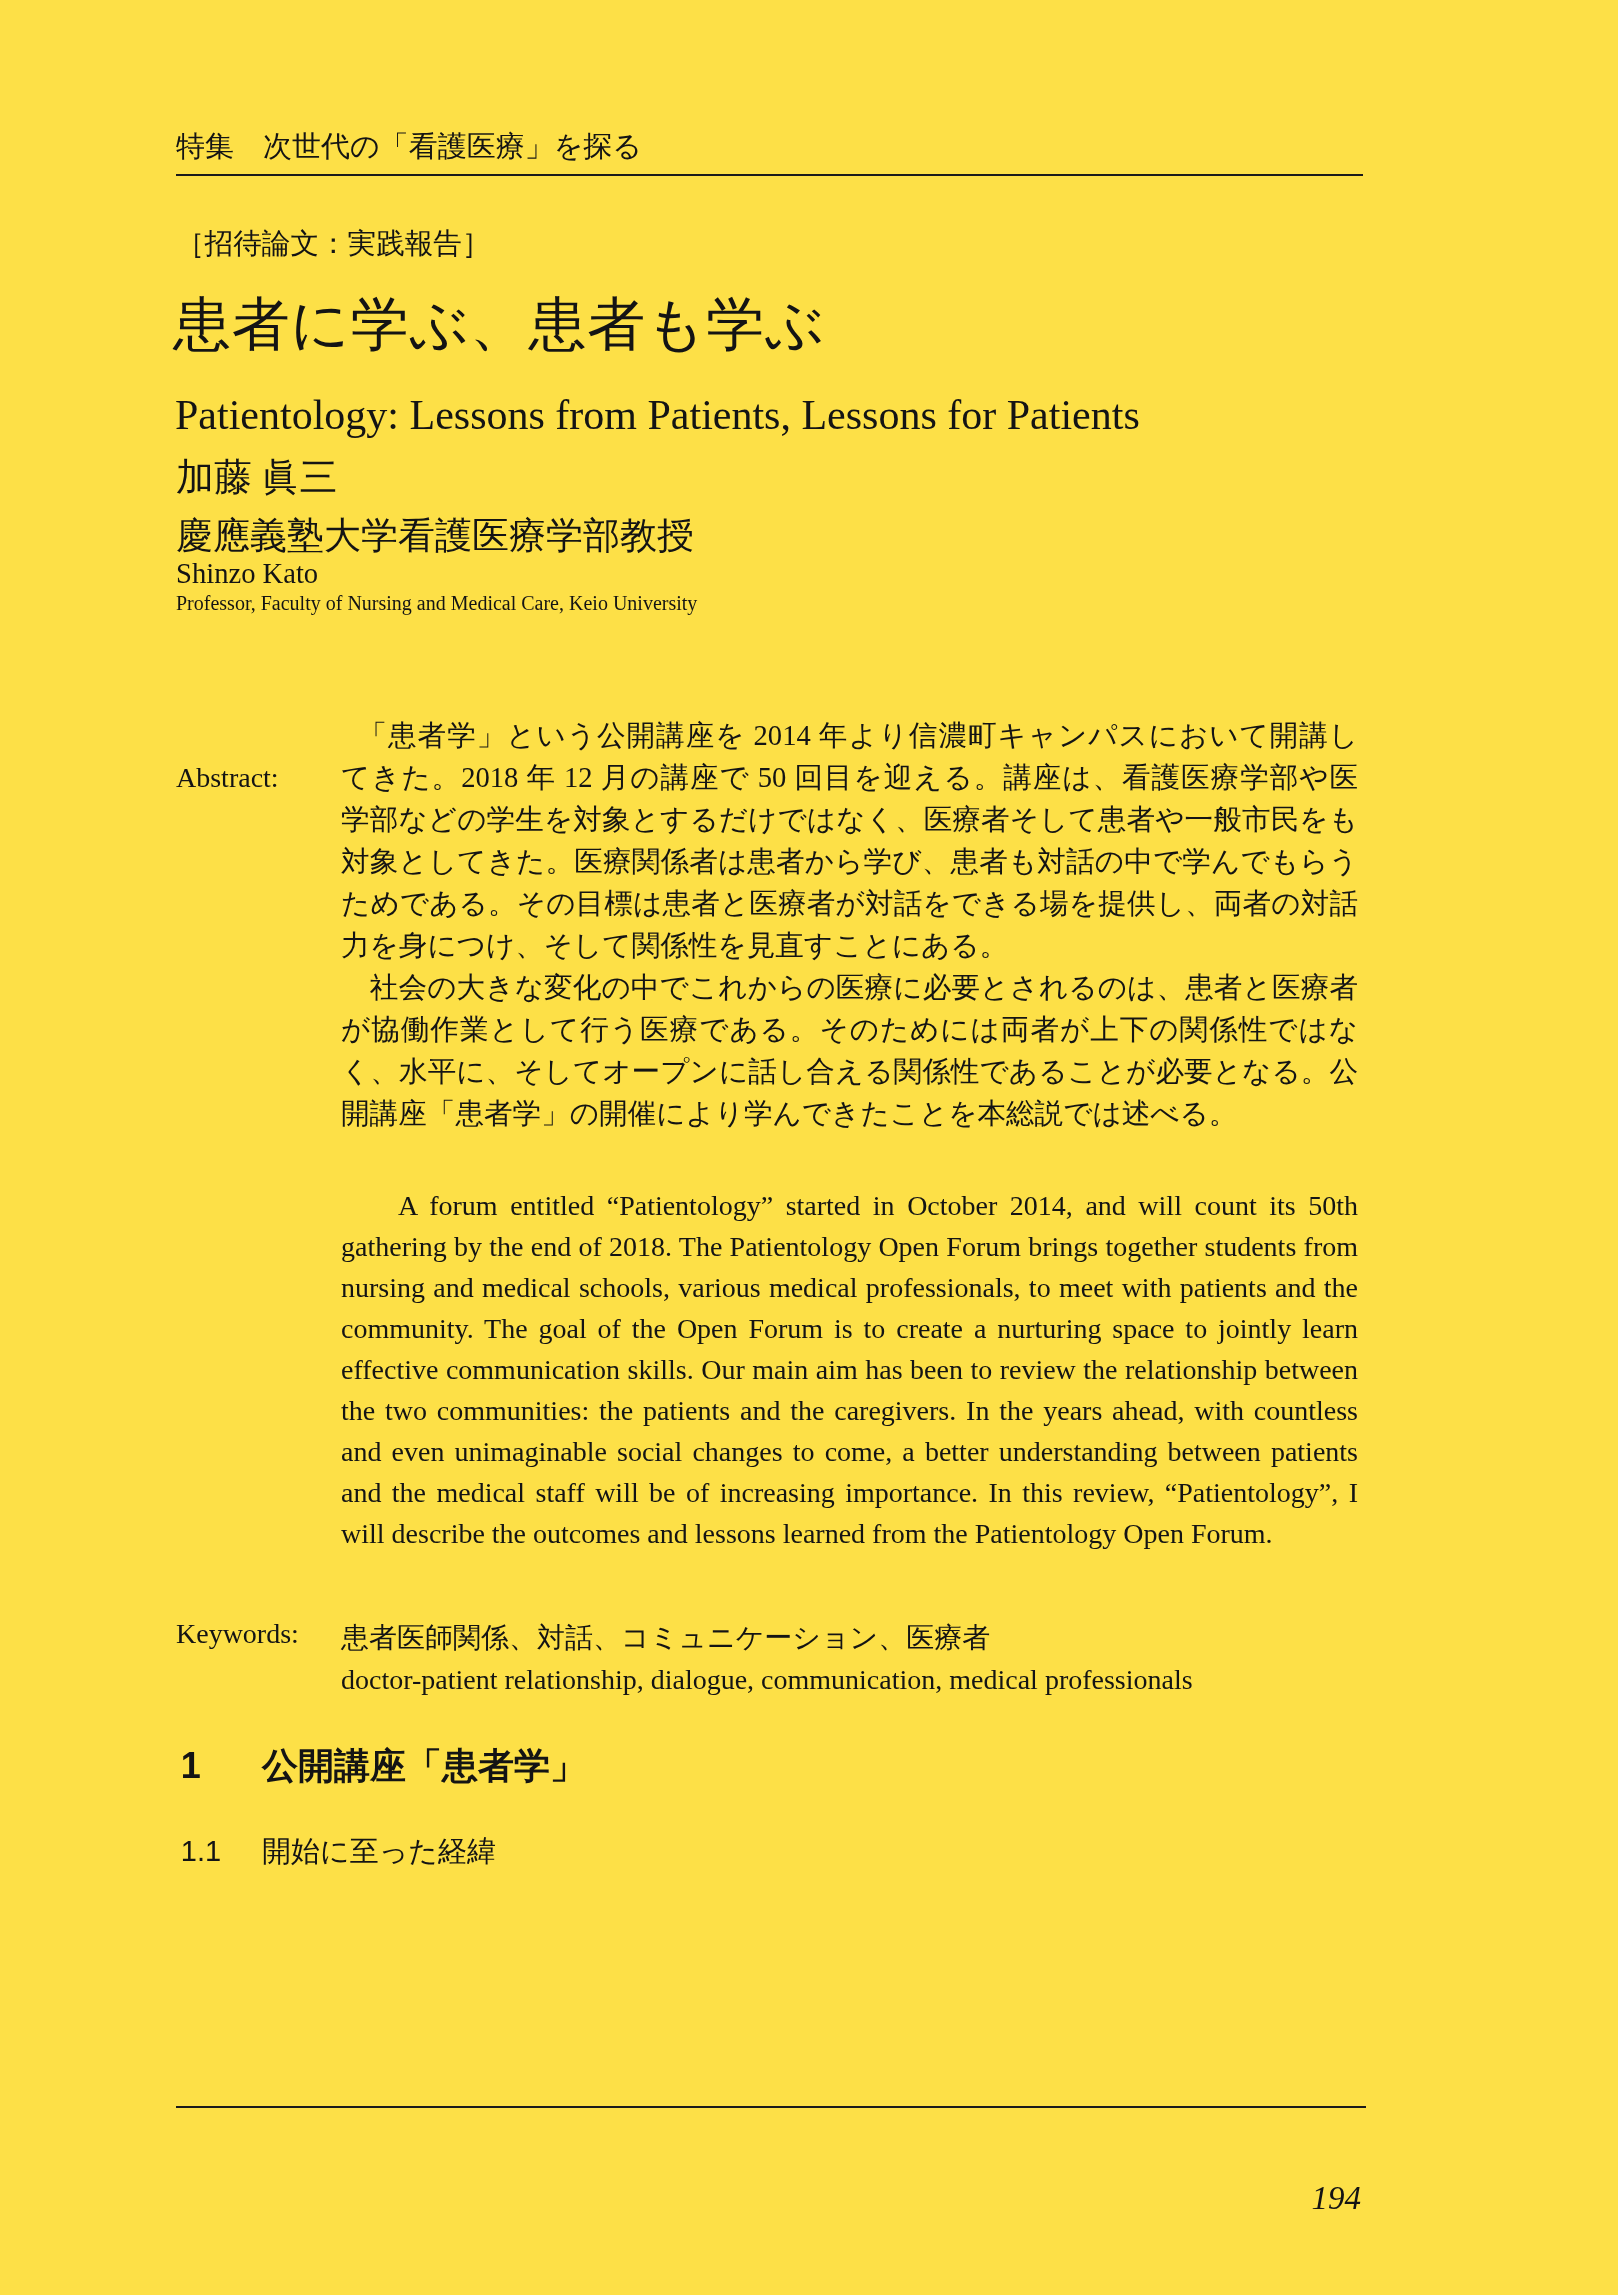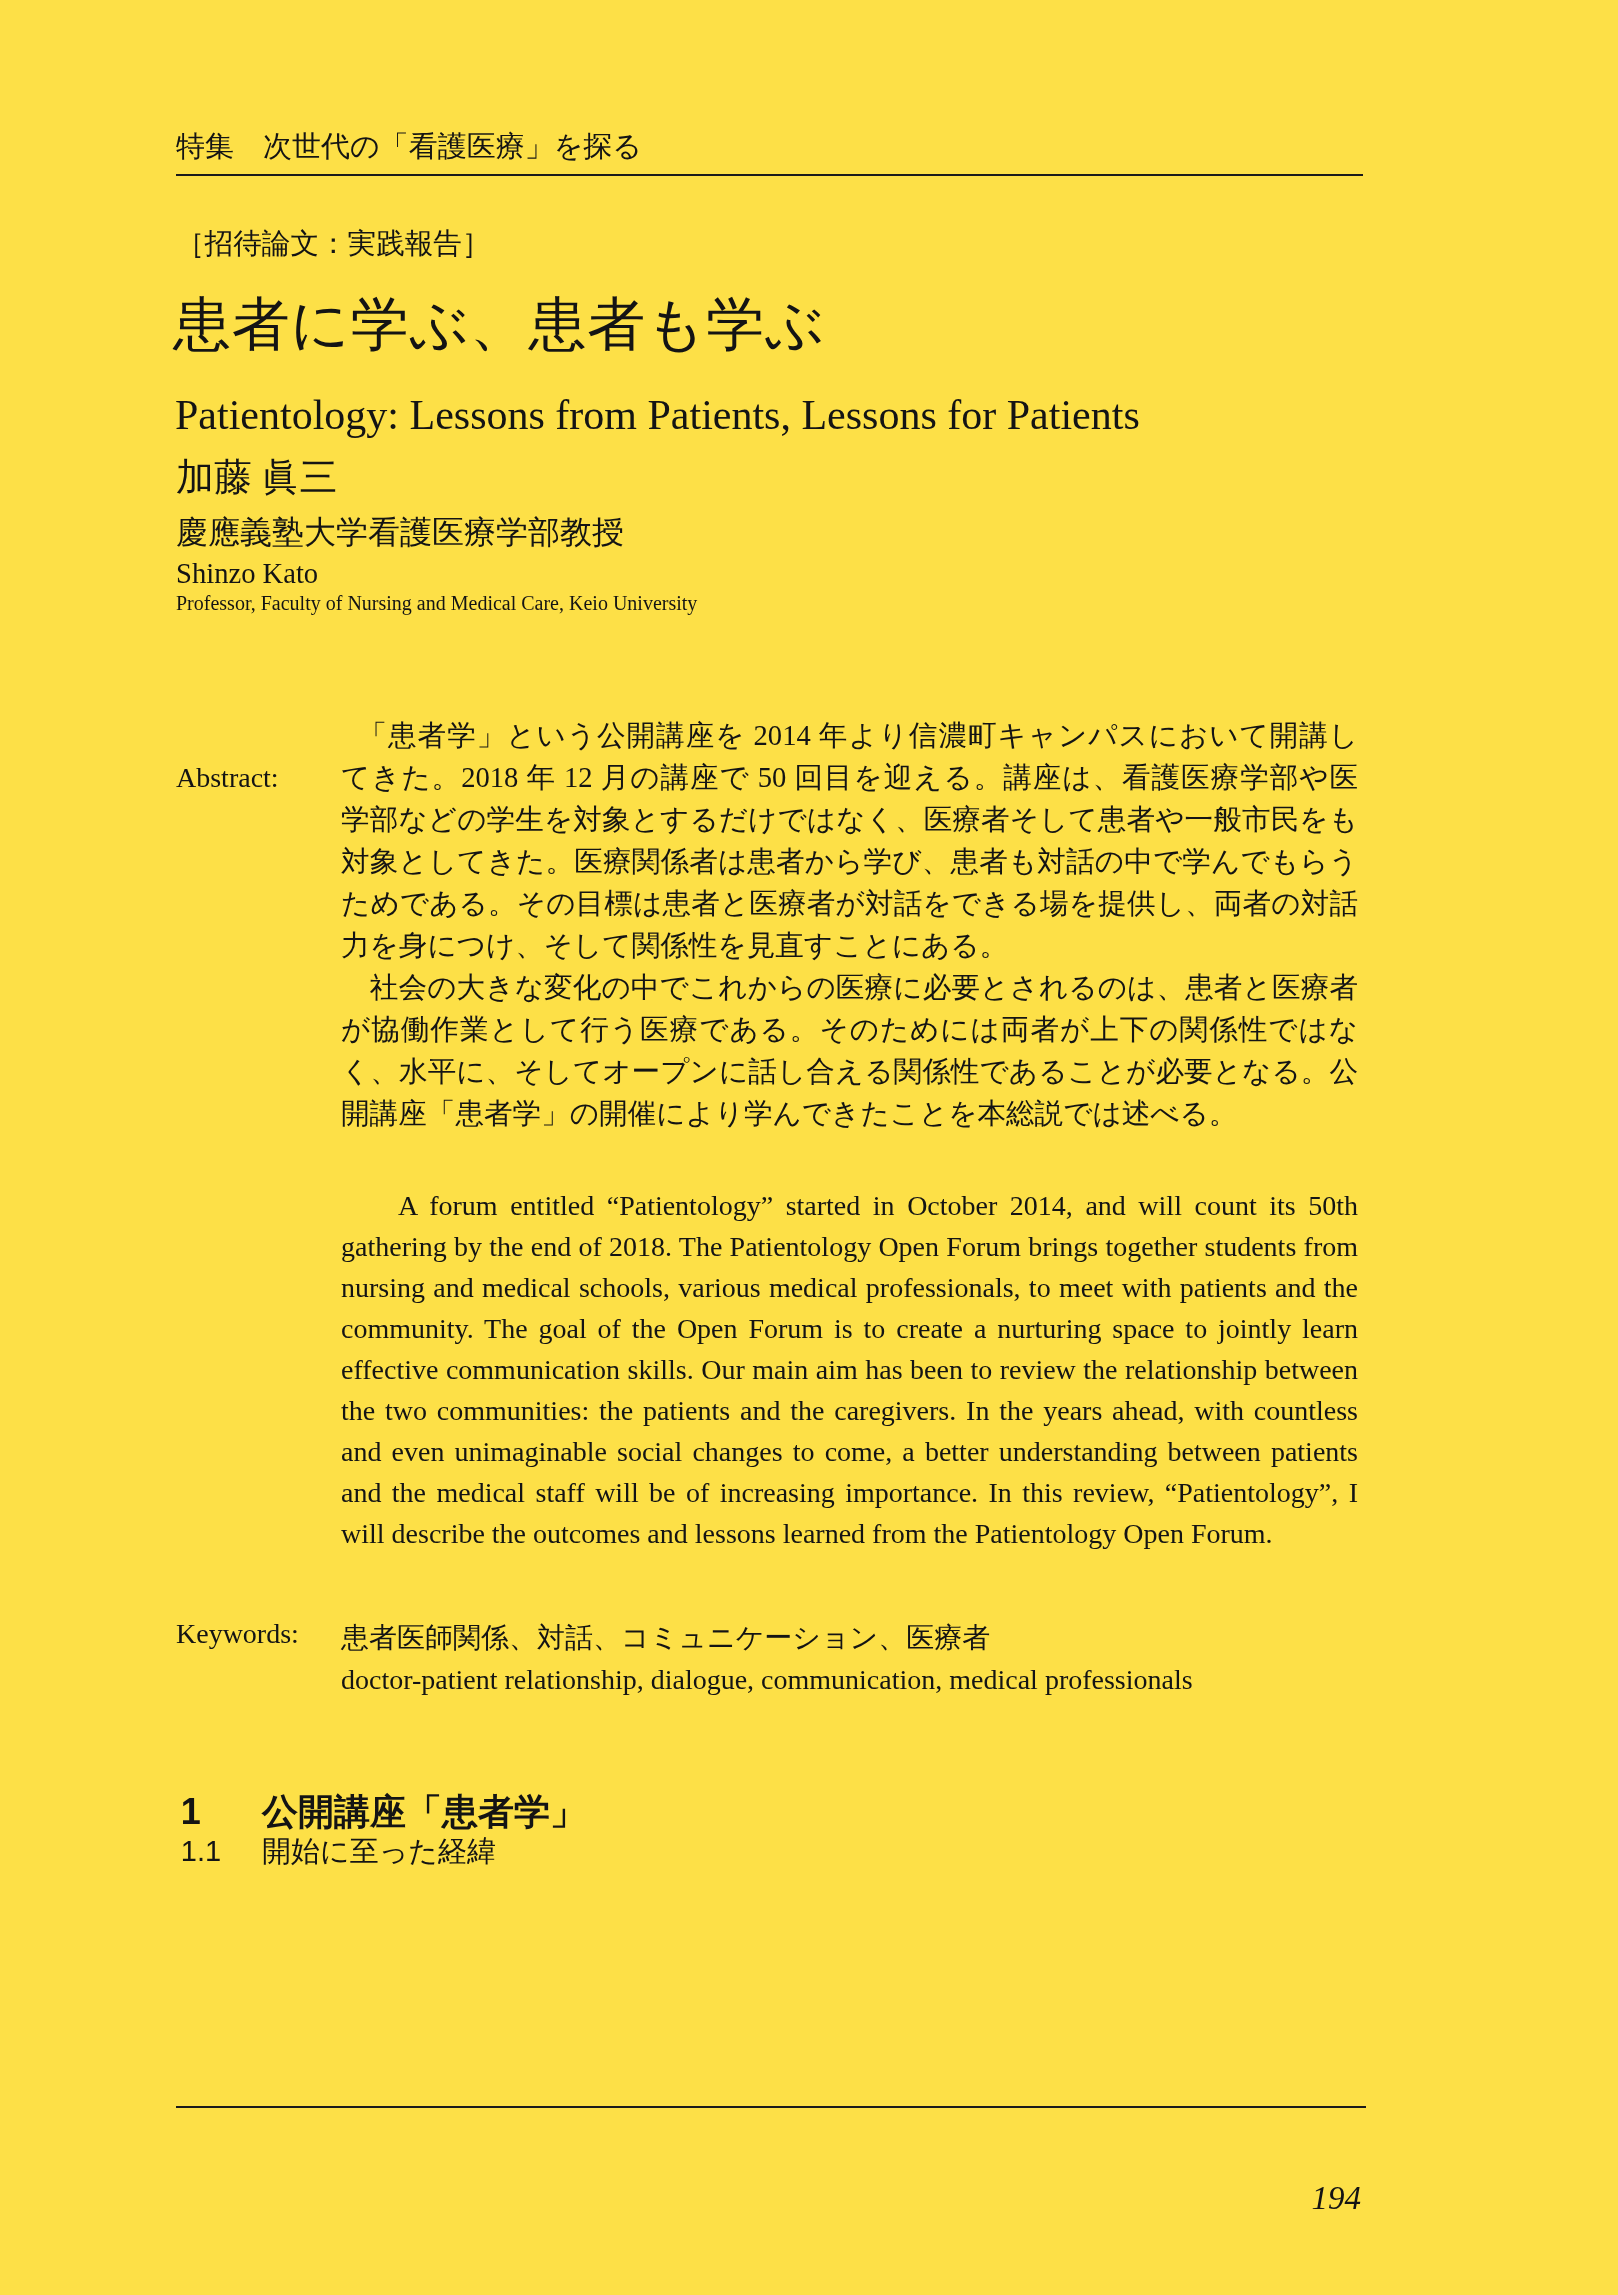--- a/index.html
+++ b/index.html
@@ -23,32 +23,32 @@
   .runner       { left:176px; top:127px;  font-size:29px; white-space:nowrap; }
   .rule         { background:#1a1a1a; height:2.4px; }
   .rule-top     { left:176px; top:174px;  width:1187px; }
   .rule-bottom  { left:176px; top:2106px; width:1190px; }
 
   .article-type { left:176px; top:224px;  font-size:28.6px; white-space:nowrap; }
   .title-ja     { left:173px; top:286px;  font-size:58px; font-weight:500; letter-spacing:0.8px; white-space:nowrap; }
   .title-en     { left:175px; top:363px;  font-size:42px; white-space:nowrap;margin-top:28px; }
 
   .name-ja      { left:176px; top:452px;  font-size:38px; white-space:nowrap; }
-  .affil-ja     { left:176px; top:511px;  font-size:32px; white-space:nowrap; }
+  .affil-ja     { left:176px; top:511px;  font-size:37px; white-space:nowrap; }
   .name-en      { left:176px; top:558px;  font-size:28.6px; white-space:nowrap; }
   .affil-en     { left:176px; top:592px;  font-size:20px; white-space:nowrap; }
 
   .abstract-label { left:176px; top:762px;  font-size:28px; }
   .abstract-ja  { left:341px; top:715px;  width:1017px; font-size:28.6px; line-height:42px; }
   .abstract-en  { left:341px; top:1185px; width:1017px; font-size:28px; line-height:41px; }
 
   .keywords-label { left:176px; top:1618px; font-size:28px; }
   .keywords-vals  { left:341px; top:1617px; width:1025px; font-size:28px; line-height:42px; }
 
-  .h1           { left:176px; top:1788px; font-size:36px; font-weight:600; white-space:nowrap; }
+  .h1           { left:176px; top:1742px; font-size:36px; font-weight:600; white-space:nowrap; }
   .h2           { left:176px; top:1832px; font-size:29px; font-weight:400; white-space:nowrap; }
   .h-num        { display:inline-block; width:86px; padding-left:4.8px; box-sizing:border-box; }
 
   .body-par     { left:176px; top:1893px; width:1182px; font-size:33px; line-height:59px; }
 
   .page-number  { left:176px; top:2180px; width:1185px; text-align:right;
                   font-size:33px; font-style:italic; }
 
   
   .line    { text-align: justify; text-align-last: justify; }

